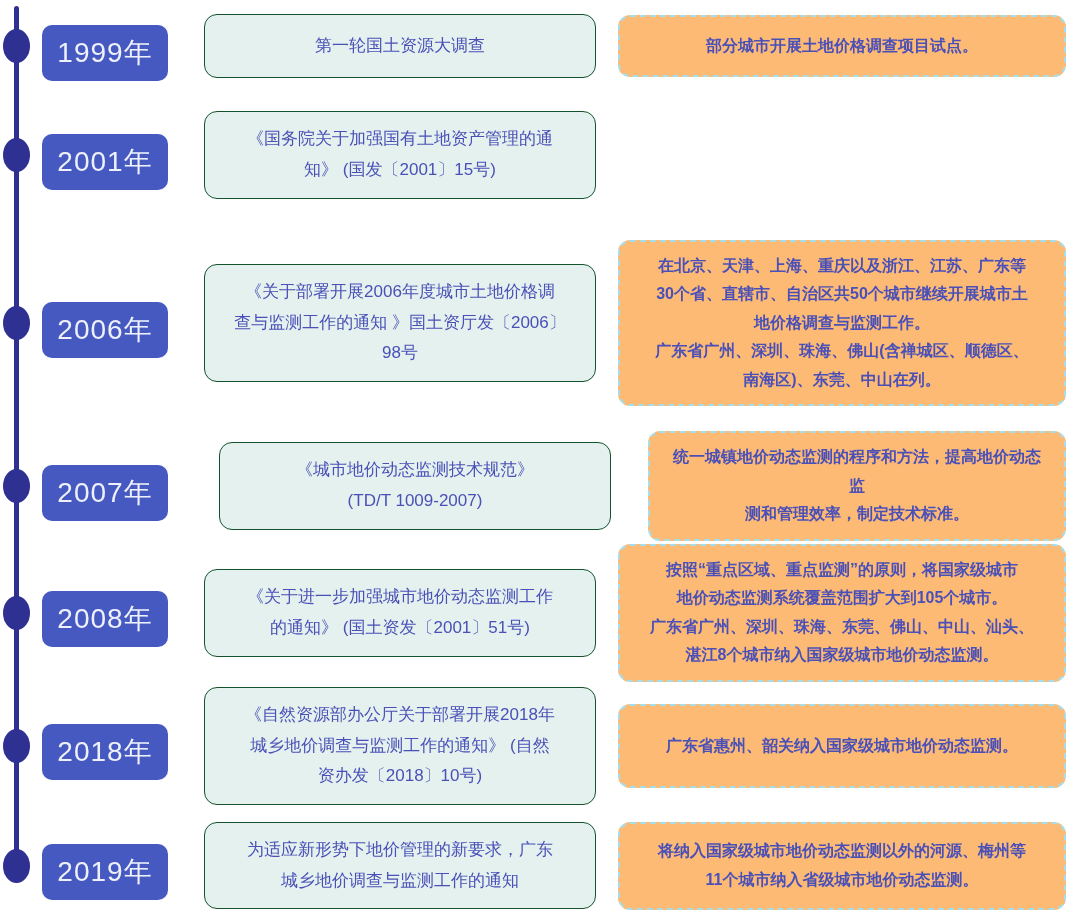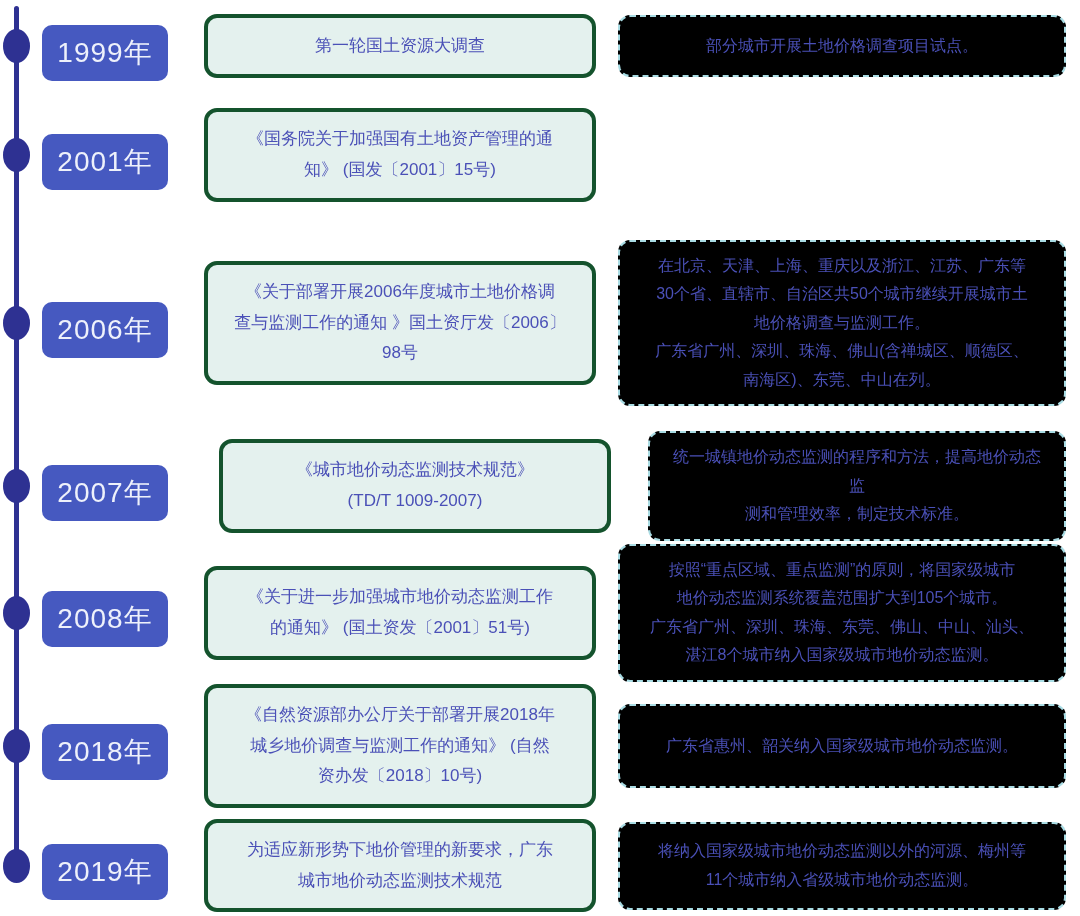--- a/index.html
+++ b/index.html
@@ -49,38 +49,38 @@
     background: #4659c0; border-radius: 10px;
     color: #eef1fb; font-size: 28px;
     display: flex; align-items: center; justify-content: center;
     letter-spacing: 1px;
     margin-top: 13px;
   }
 
   .policy {
     width: 100%; box-sizing: border-box;
     background: #e4f1ee;
-    border: 4px solid #14532d;
+    border: 1px solid #14532d;
     border-radius: 13px;
     color: #4a50b7; font-size: 17px; line-height: 1.8;
     text-align: center; white-space: pre-line;
     padding: 12px 16px;
     display: flex; align-items: center; justify-content: center;
   }
   .row-1 .policy { min-height: 64px; }
 
   .detail {
     width: 100%; box-sizing: border-box;
-    background: #000000;
+    background: #fdba74;
     border: 2px dashed #a9dce4;
     border-radius: 12px;
     color: #4a50b7; font-size: 16px; line-height: 1.78;
     text-align: center; white-space: pre-line;
     padding: 10px 18px;
-    display: flex; align-items: center; justify-content: center;
+    display: flex; align-items: center; justify-content: center; font-weight: bold;
   }
   .row-1 .detail { min-height: 62px; }
   .row-6 .detail { min-height: 84px; }
   .row-7 .detail { min-height: 88px; }
 </style>
 </head>
 <body>
 
 <div class="wrap">
   <div class="axis"></div>
@@ -140,19 +140,19 @@
       <div class="policy">《自然资源部办公厅关于部署开展2018年
 城乡地价调查与监测工作的通知》 (自然
 资办发〔2018〕10号)</div>
       <div class="detail">广东省惠州、韶关纳入国家级城市地价动态监测。</div>
     </div>
 
     <div class="row row-7">
       <span class="dot"></span>
       <div class="year">2019年</div>
       <div class="policy">为适应新形势下地价管理的新要求，广东
-城市地价动态监测技术规范</div>
+城乡地价调查与监测工作的通知</div>
       <div class="detail">将纳入国家级城市地价动态监测以外的河源、梅州等
 11个城市纳入省级城市地价动态监测。</div>
     </div>
 
   </div>
 </div>
 
 </body></html>

